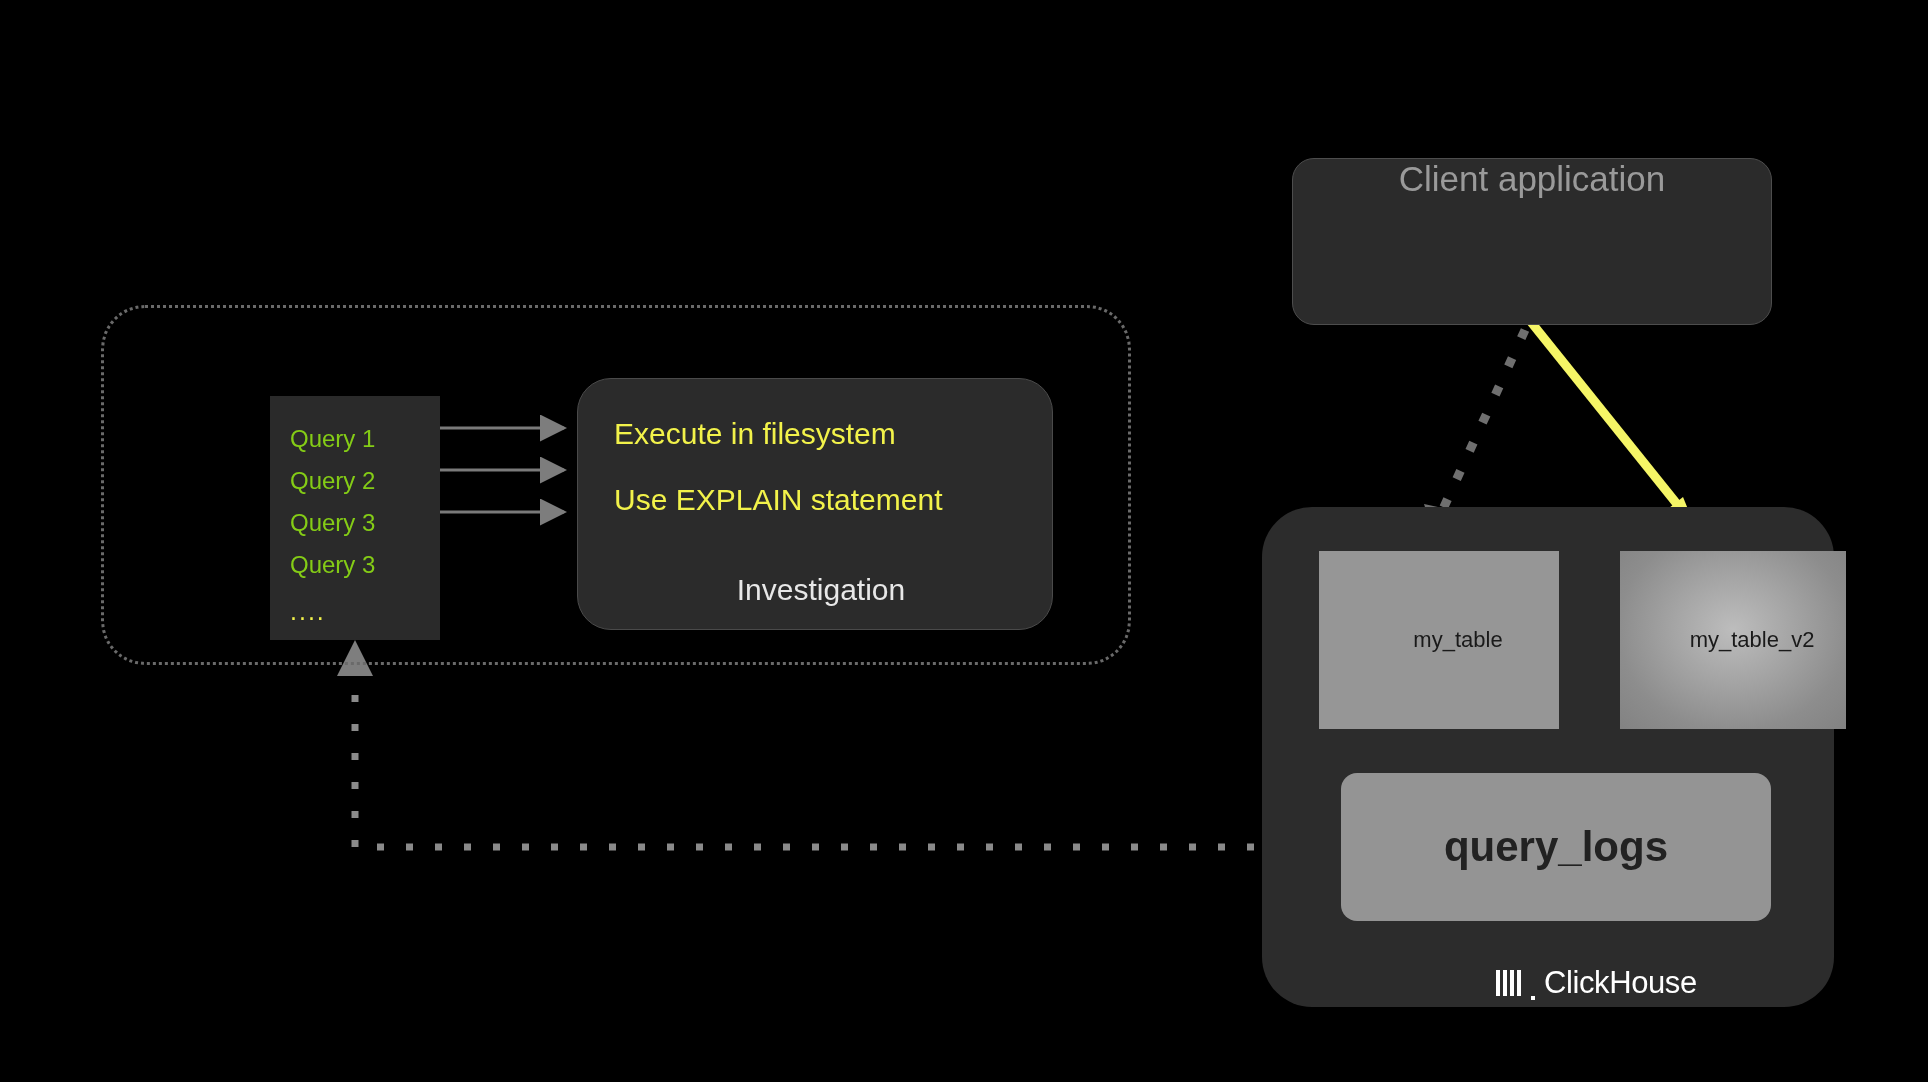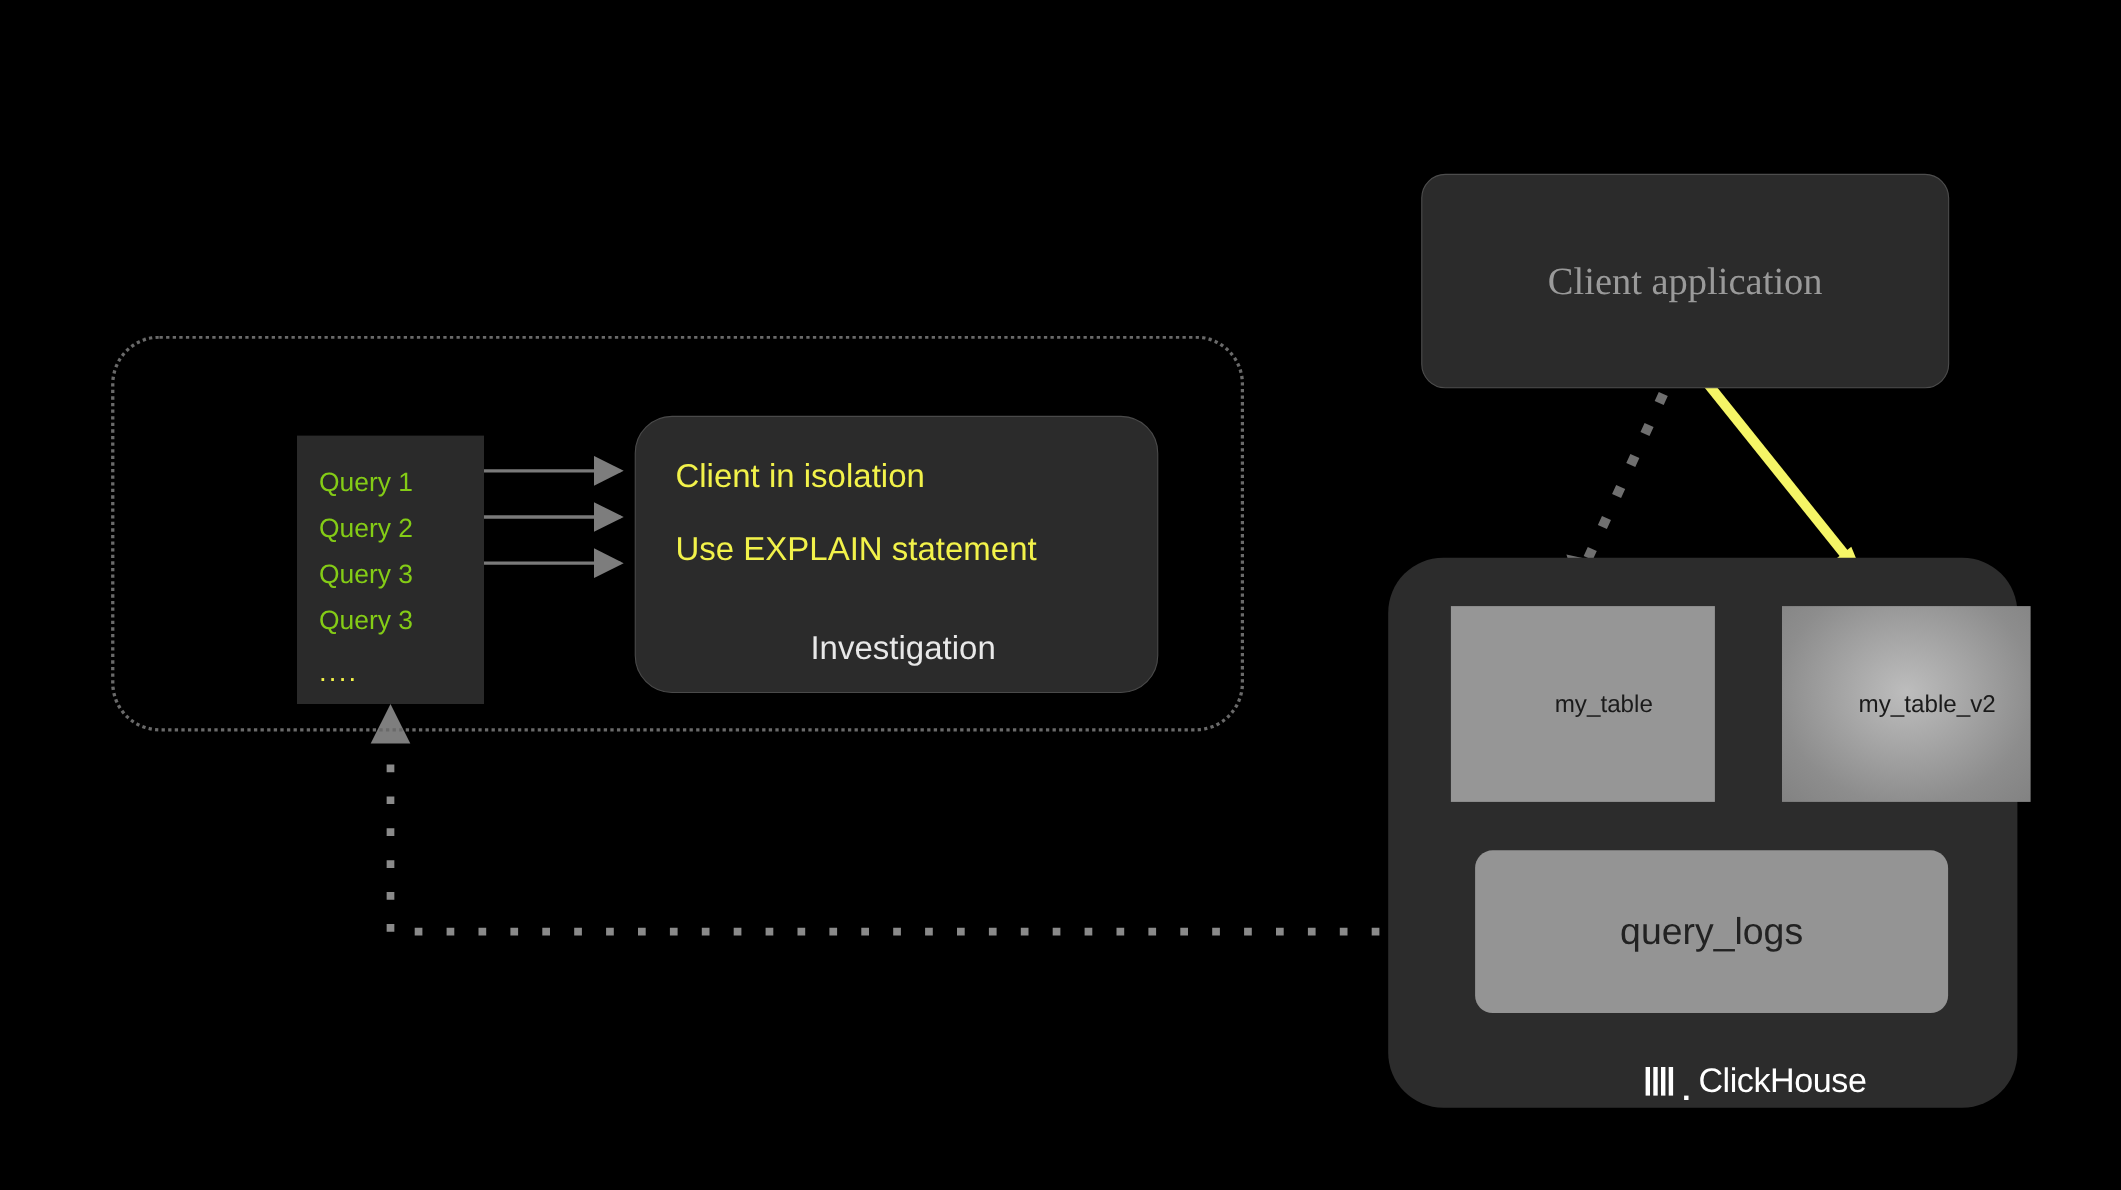--- a/index.html
+++ b/index.html
@@ -91,29 +91,28 @@
     font-size: 30px;
     padding-left: 12px;
   }
 
   
   .client-app {
     position: absolute;
     left: 1292px;
     top: 158px;
     width: 480px;
-    height: 195px;
+    height: 167px;
     background: #2b2b2b;
     border: 1px solid #4d4d4d;
     border-radius: 22px;
     box-sizing: border-box;
     display: flex;
-    align-items: center;
+    align-items: flex-start;
     justify-content: center;
-    font-family: Liberation Serif, serif;
   }
   .client-app-label {
     color: #9a9a9a;
     font-size: 35px;
   }
 
   
   .ch-panel {
     position: absolute;
     left: 1262px;
@@ -156,21 +155,22 @@
     width: 430px;
     height: 148px;
     background: #949494;
     border-radius: 16px;
     display: flex;
     align-items: center;
     justify-content: center;
   }
   .query-logs-label {
     color: #222222;
-    font-size: 34px;
+    font-size: 42px;
+    font-weight: bold;
   }
 
   
   .ch-logo {
     position: absolute;
     left: 1462px;
     top: 965px;
     display: flex;
     align-items: center;
     gap: 9px;
@@ -240,21 +240,21 @@
 
   <div class="query-box">
     <div class="query-item">Query 1</div>
     <div class="query-item">Query 2</div>
     <div class="query-item">Query 3</div>
     <div class="query-item">Query 3</div>
     <div class="query-ellipsis">....</div>
   </div>
 
   <div class="investigation">
-    <div class="inv-line">Client in isolation</div>
+    <div class="inv-line">Execute in filesystem</div>
     <div class="inv-line gap">Use EXPLAIN statement</div>
     <div class="inv-title">Investigation</div>
   </div>
 
   <div class="client-app">
     <span class="client-app-label">Client application</span>
   </div>
 
   <div class="ch-panel"></div>
 

